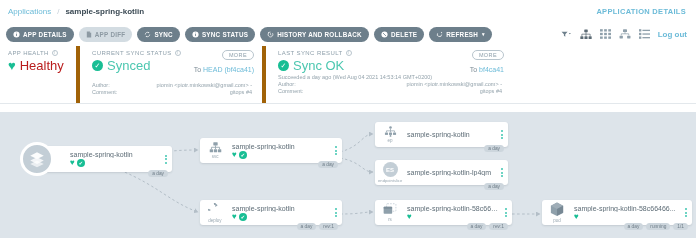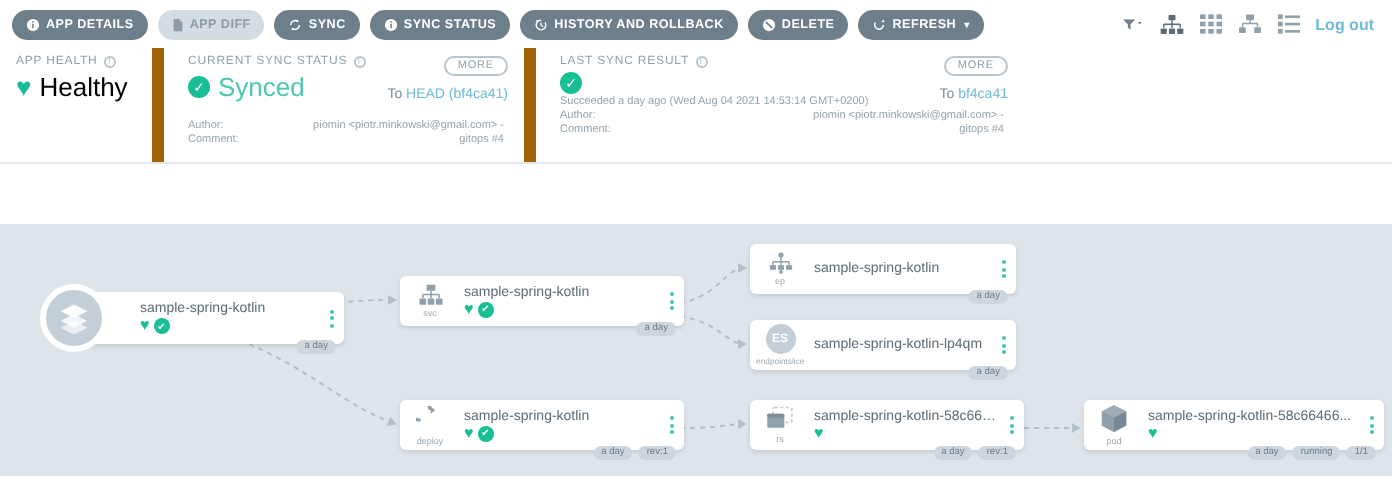--- a/index.html
+++ b/index.html
@@ -46,33 +46,33 @@
   }
   .vicon { cursor: pointer; display: flex; align-items: center; }
   .logout { color: #6cbbd8; font-size: 8px; cursor: pointer; font-weight: bold; }
 
   
   .statusbar {
     display: flex; height: 58px; background: #fff;
     border-bottom: 1px solid #e3e8ec; padding-left: 8px;
   }
   .sb-col { padding: 4px 10px 0 0; position: relative; }
-  .sb-col.sep { border-left: 6px solid #a16207; padding-left: 12px; }
+  .sb-col.sep { border-left: 4px solid #a16207; padding-left: 12px; }
   .sb-label {
     font-size: 6px; color: #8fa0ab; letter-spacing: .4px;
     display: flex; align-items: center; gap: 3px; text-transform: uppercase;
   }
   .info-dot {
     width: 6px; height: 6px; border-radius: 50%;
     border: 1px solid #b9c5cd; color: #b9c5cd; font-size: 4.5px;
     display: inline-flex; align-items: center; justify-content: center;
     line-height: 1;
   }
   .sb-main { display: flex; align-items: center; gap: 4px; margin-top: 2px; }
-  .sb-val { font-size: 13px; color: #000000; font-weight: normal; }
+  .sb-val { font-size: 13px; color: #b91c1c; font-weight: normal; }
   .sb-val.teal { color: #4cc7b0; }
   .heart { color: #18be94; font-size: 13px; line-height: 1; }
   .ok-badge {
     width: 11px; height: 11px; border-radius: 50%;
     background: #18be94; color: #fff; font-size: 7px;
     display: flex; align-items: center; justify-content: center;
   }
   .more-pill {
     position: absolute; right: 8px; top: 4px;
     border: 1px solid #b9c5cd; border-radius: 7px;
@@ -145,20 +145,26 @@
     width: 15px; height: 15px; border-radius: 50%;
     background: #c3ced6; color: #fff; font-size: 6px; font-weight: bold;
     display: flex; align-items: center; justify-content: center;
   }
 </style>
 </head>
 <body>
 
 <div class="page">
 
+  <div class="crumb-row">
+    <span class="crumb-link">Applications</span>
+    <span class="crumb-sep">/</span>
+    <span class="crumb-cur">sample-spring-kotlin</span>
+    <span class="app-details-tag">APPLICATION DETAILS</span>
+  </div>
 
   <div class="toolbar">
 
     <button class="btn">
       <span class="ic">
         <svg width="7" height="7" viewBox="0 0 16 16">
             <circle cx="8" cy="8" r="7" fill="#fff"></circle>
             <rect x="7.1" y="6.5" width="1.8" height="5" fill="#6d7f8b"></rect>
             <circle cx="8" cy="4.3" r="1" fill="#6d7f8b"></circle>
           </svg>
@@ -322,20 +328,21 @@
     </div>
 
     <div class="sb-col col-last sep">
       <div class="sb-label">
         <span>LAST SYNC RESULT</span>
         <span class="info-dot">i</span>
       </div>
       <div class="more-pill">MORE</div>
       <div class="sb-main">
         <span class="ok-badge">✓</span>
+        <span class="sb-val teal">Sync OK</span>
       </div>
       <div class="rev-line">
         <span>To </span><b>bf4ca41</b>
       </div>
       <div class="succ-line">Succeeded a day ago (Wed Aug 04 2021 14:53:14 GMT+0200)</div>
       <div class="kv">
         <span class="k">Author:</span>
         <span class="v">piomin &lt;piotr.minkowski@gmail.com&gt; -</span>
       </div>
       <div class="kv">

